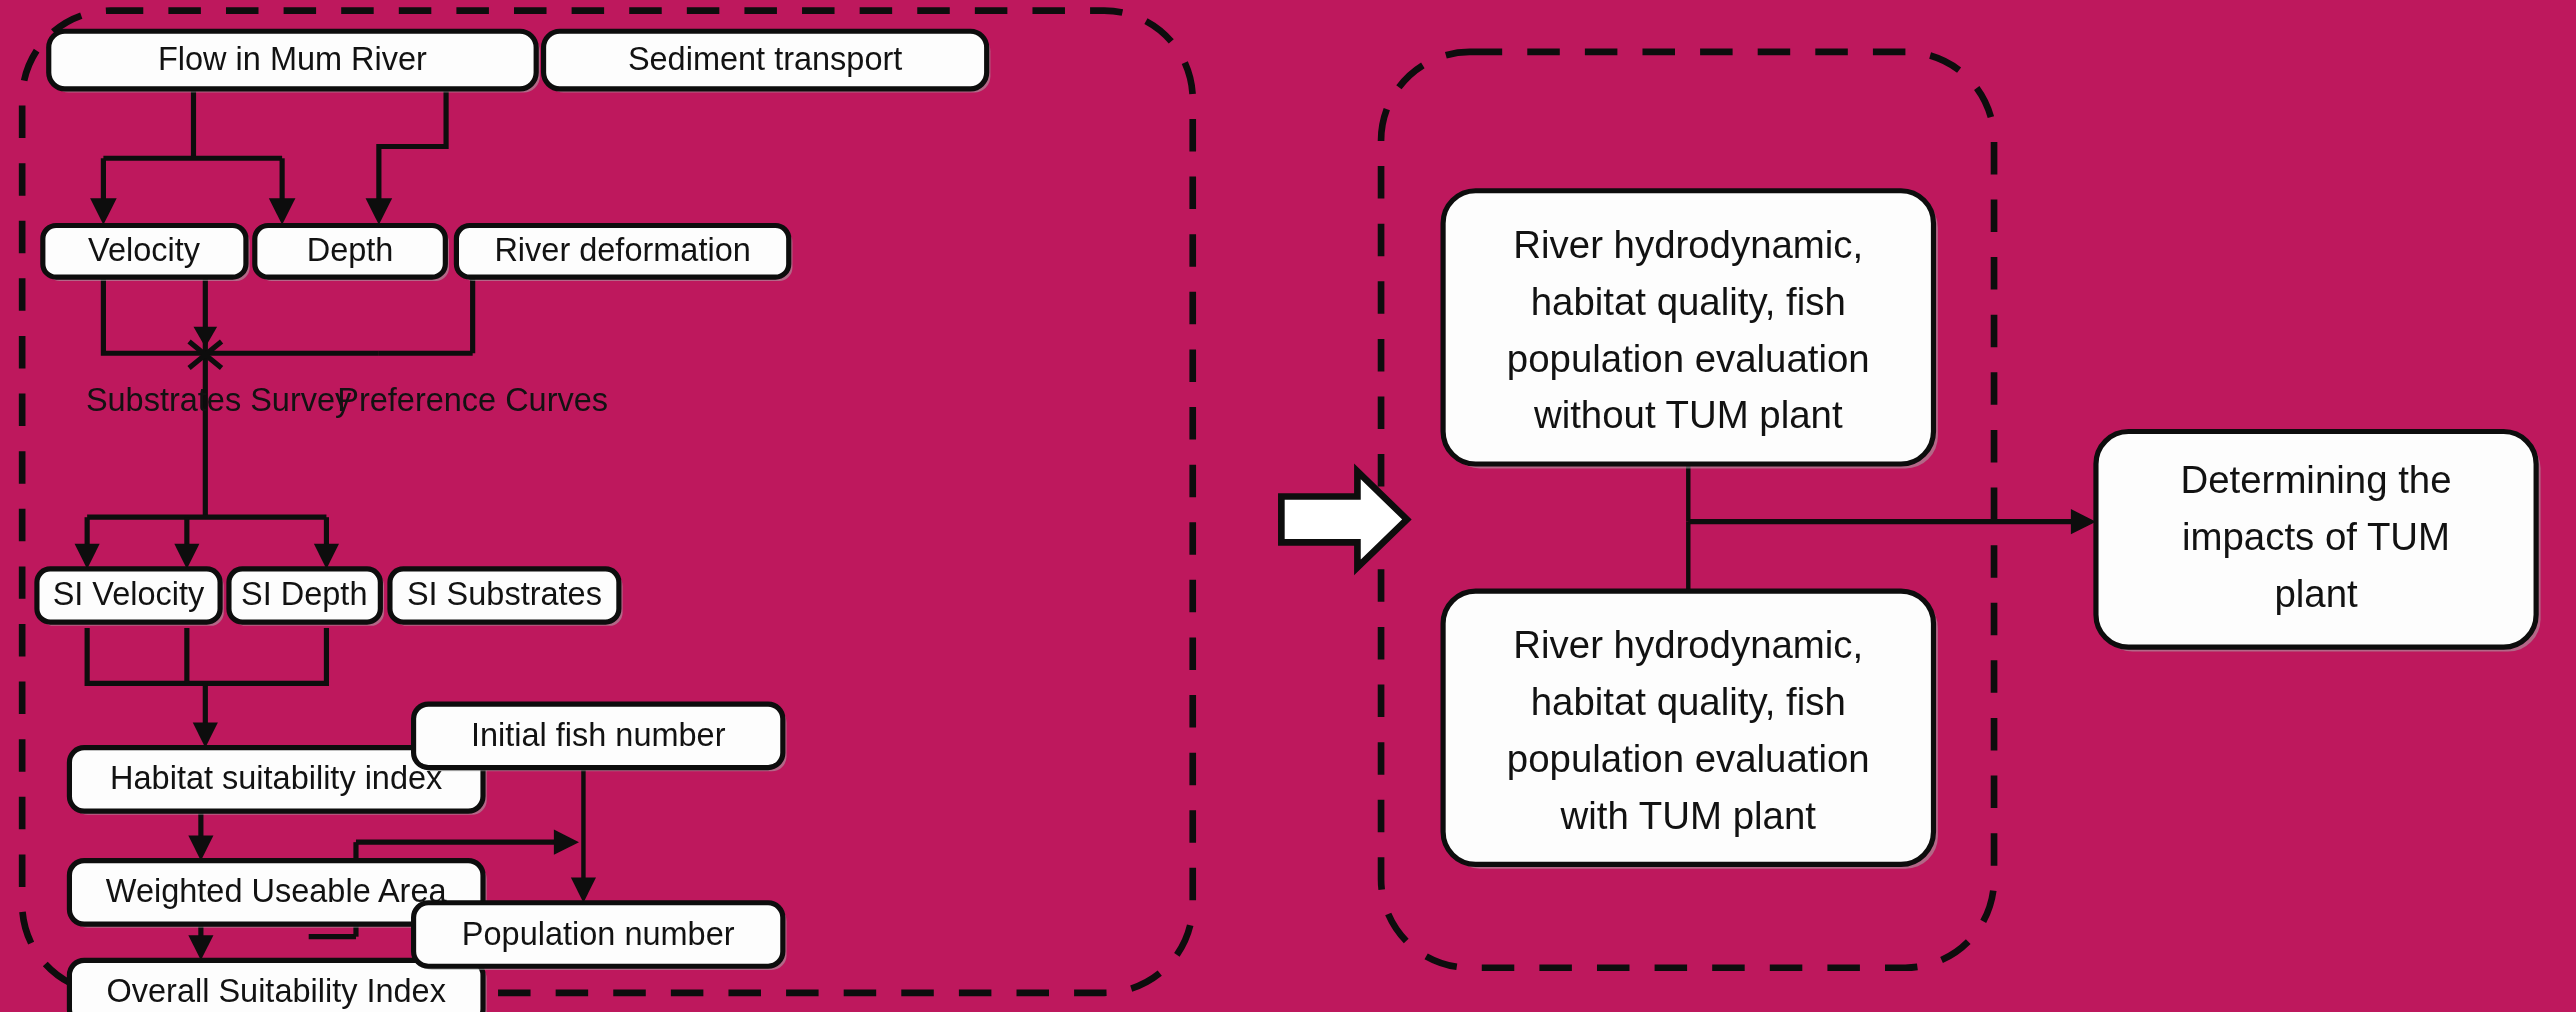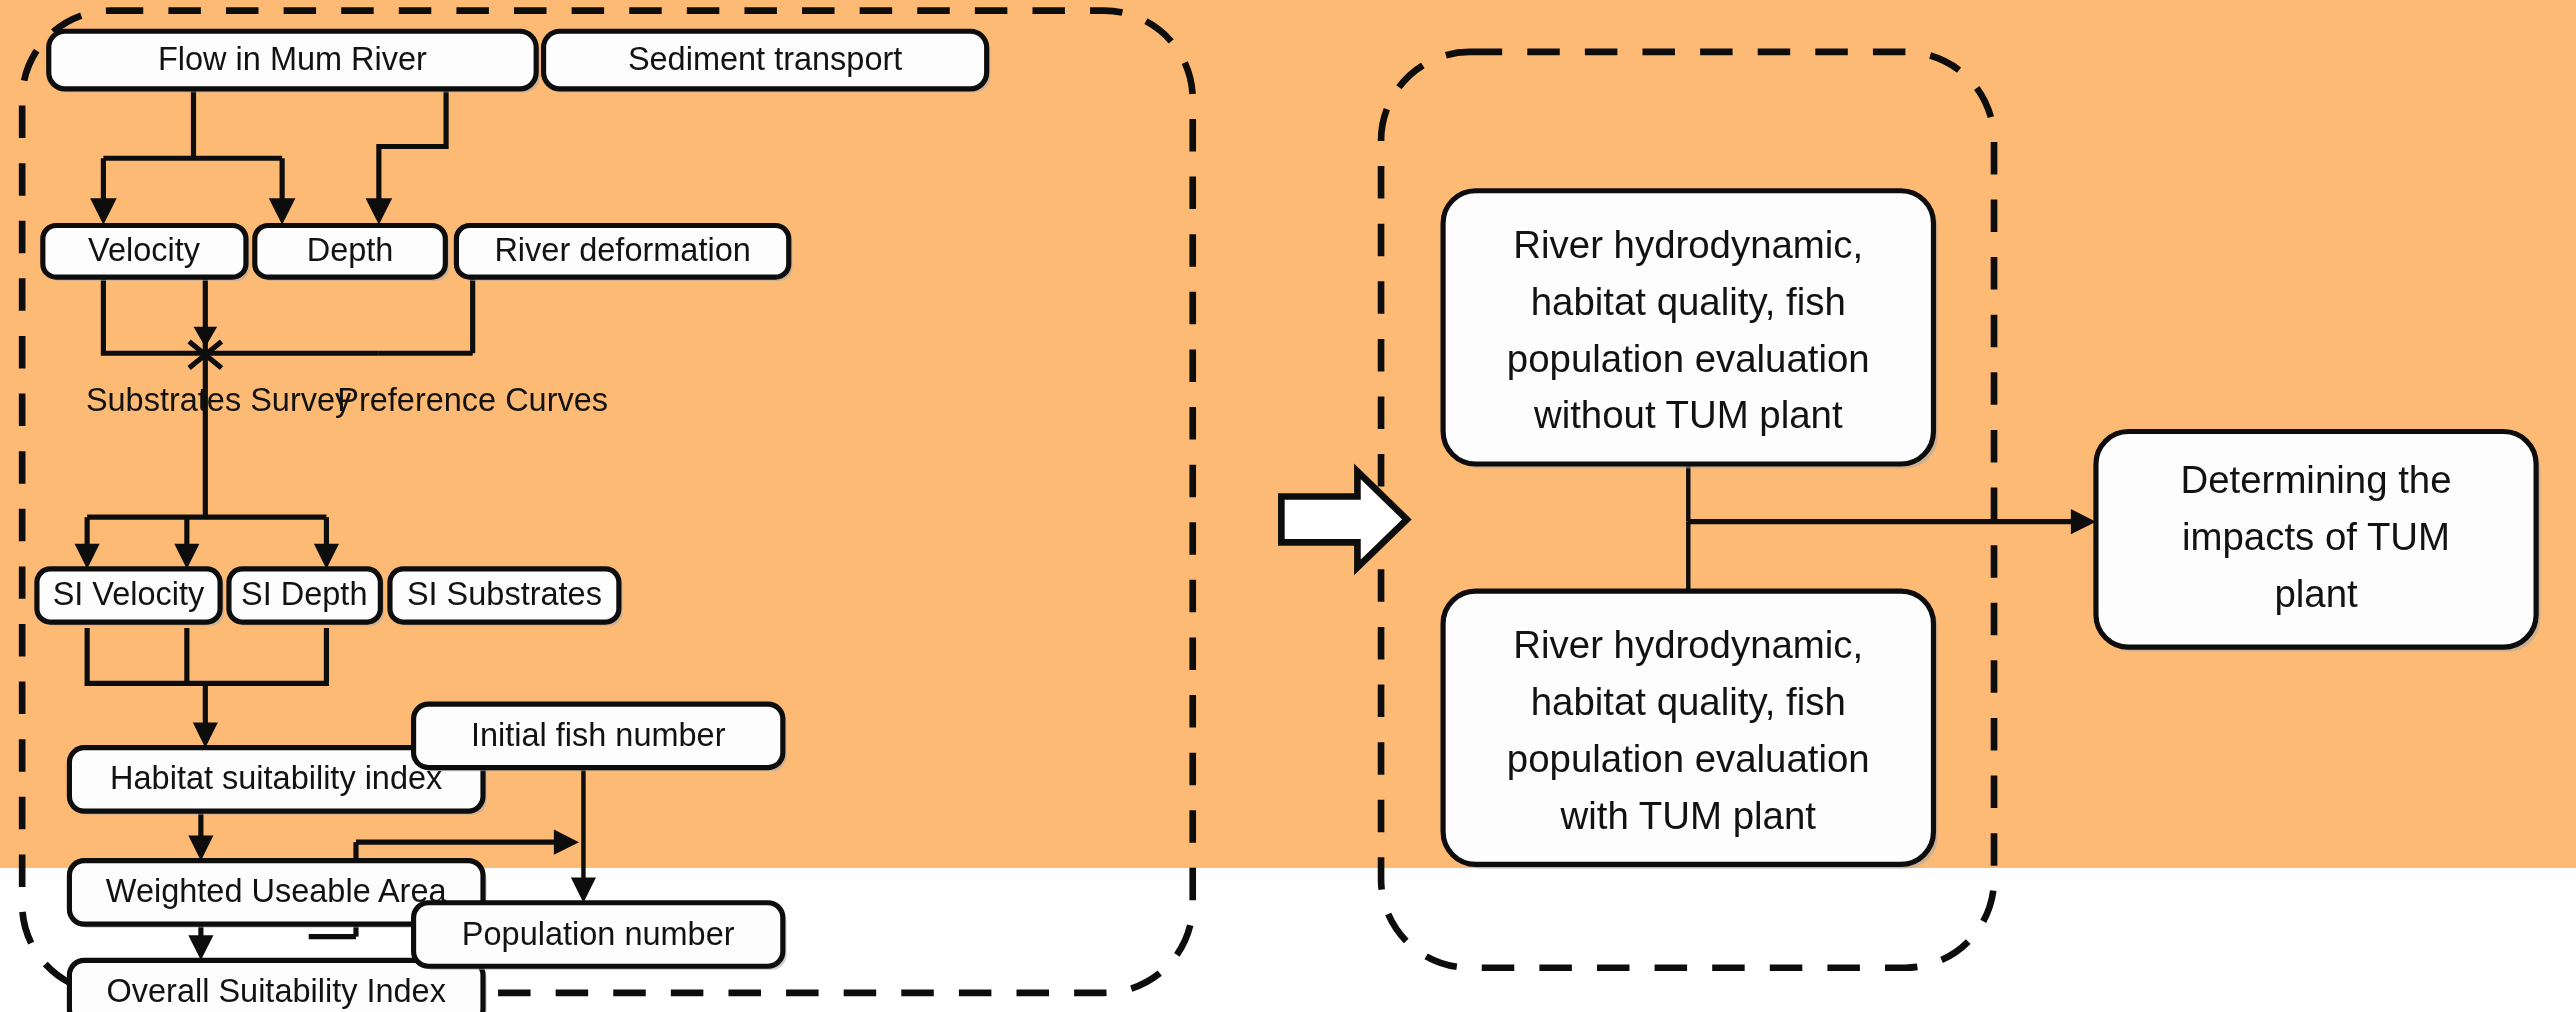--- a/index.html
+++ b/index.html
@@ -9,22 +9,22 @@
   }
   body {
     width: 2576px;
     height: 1013px;
     font-family: "Liberation Sans", sans-serif;
     overflow: hidden;
   }
   #diagram-root {
     position: relative;
     width: 2576px;
-    height: 868px;
-    background: #fdba74;
+    height: 1012px;
+    background: #be185d;
   }
   svg#flowchart {
     position: absolute;
     top: 0;
     left: 0;
     width: 2576px;
     height: 1013px;
     display: block;
   }
   .node-rect {

